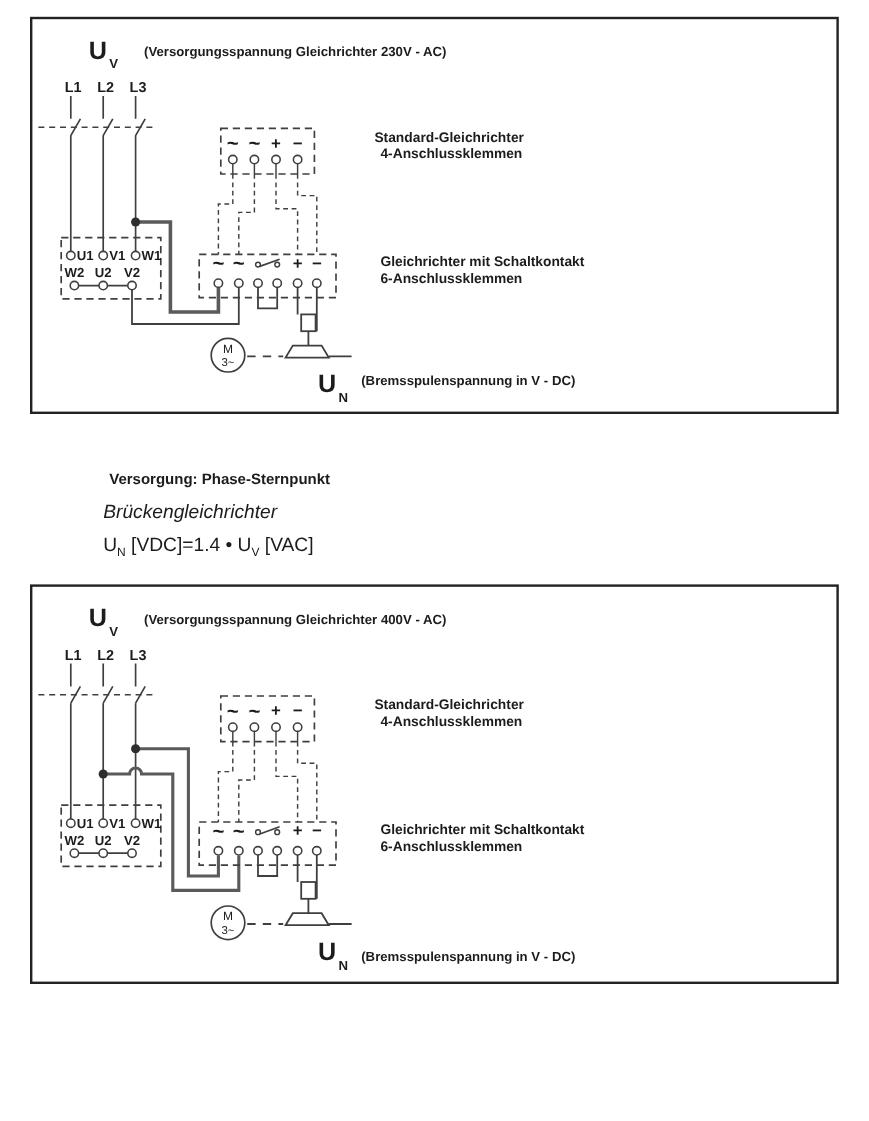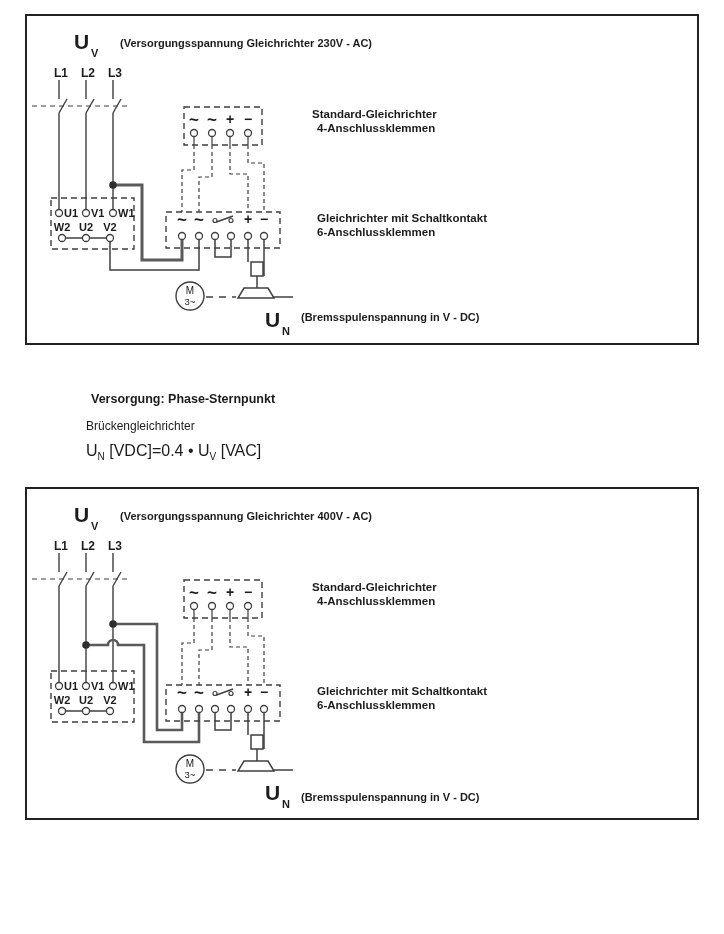--- a/index.html
+++ b/index.html
@@ -7,21 +7,21 @@
         font-family:"Liberation Sans",sans-serif;color:#1c1c1c;overflow:hidden;}
   .panel{position:absolute;left:25px;width:674px;border:2px solid #222;background:#fff;box-sizing:border-box;}
   #panel1{top:14px;height:331px;}
   #panel2{top:487px;height:333px;}
   .panel svg{display:block;}
   svg text{font-family:"Liberation Sans",sans-serif;fill:#1c1c1c;}
   .caption{position:absolute;left:86px;}
   #caption1{top:368px;margin-top:24px;}
   #caption2{top:833px;}
   .cap-bold{font-size:12.5px;font-weight:bold;padding-left:5px;margin:0 0 13px 0;}
-  .cap-name{font-size:12px;margin:0 0 9px 0;}
+  .cap-name{font-size:16px;margin:0 0 9px 0;font-style:italic;}
   .cap-formula{font-size:16px;}
   .cap-formula sub{font-size:10px;vertical-align:-4px;}
 </style>
 </head>
 <body>
 
 <div id="page">
 
   <div class="panel" id="panel1">
     <svg width="670" height="327" viewBox="0 0 670 327">
@@ -131,21 +131,21 @@
 
       <text x="238" y="311" font-size="21" font-weight="bold">U</text>
       <text x="255" y="319" font-size="11" font-weight="bold">N</text>
       <text x="274" y="305" font-size="11" font-weight="bold">(Bremsspulenspannung in V - DC)</text>
     </svg>
   </div>
 
   <div class="caption" id="caption1">
     <div class="cap-bold">Versorgung: Phase-Sternpunkt</div>
     <div class="cap-name">Brückengleichrichter</div>
-    <div class="cap-formula"><span>U</span><sub>N</sub><span> [VDC]=0.4 • </span><span>U</span><sub>V</sub><span> [VAC]</span></div>
+    <div class="cap-formula"><span>U</span><sub>N</sub><span> [VDC]=1.4 • </span><span>U</span><sub>V</sub><span> [VAC]</span></div>
   </div>
 
   <div class="panel" id="panel2">
     <svg width="670" height="329" viewBox="0 0 670 329">
 
       <text x="47" y="33" font-size="21" font-weight="bold">U</text>
       <text x="64" y="41" font-size="11" font-weight="bold">V</text>
       <text x="93" y="31" font-size="11" font-weight="bold">(Versorgungsspannung Gleichrichter 400V - AC)</text>
 
       <text x="34" y="61" font-size="12" font-weight="bold" text-anchor="middle">L1</text>

